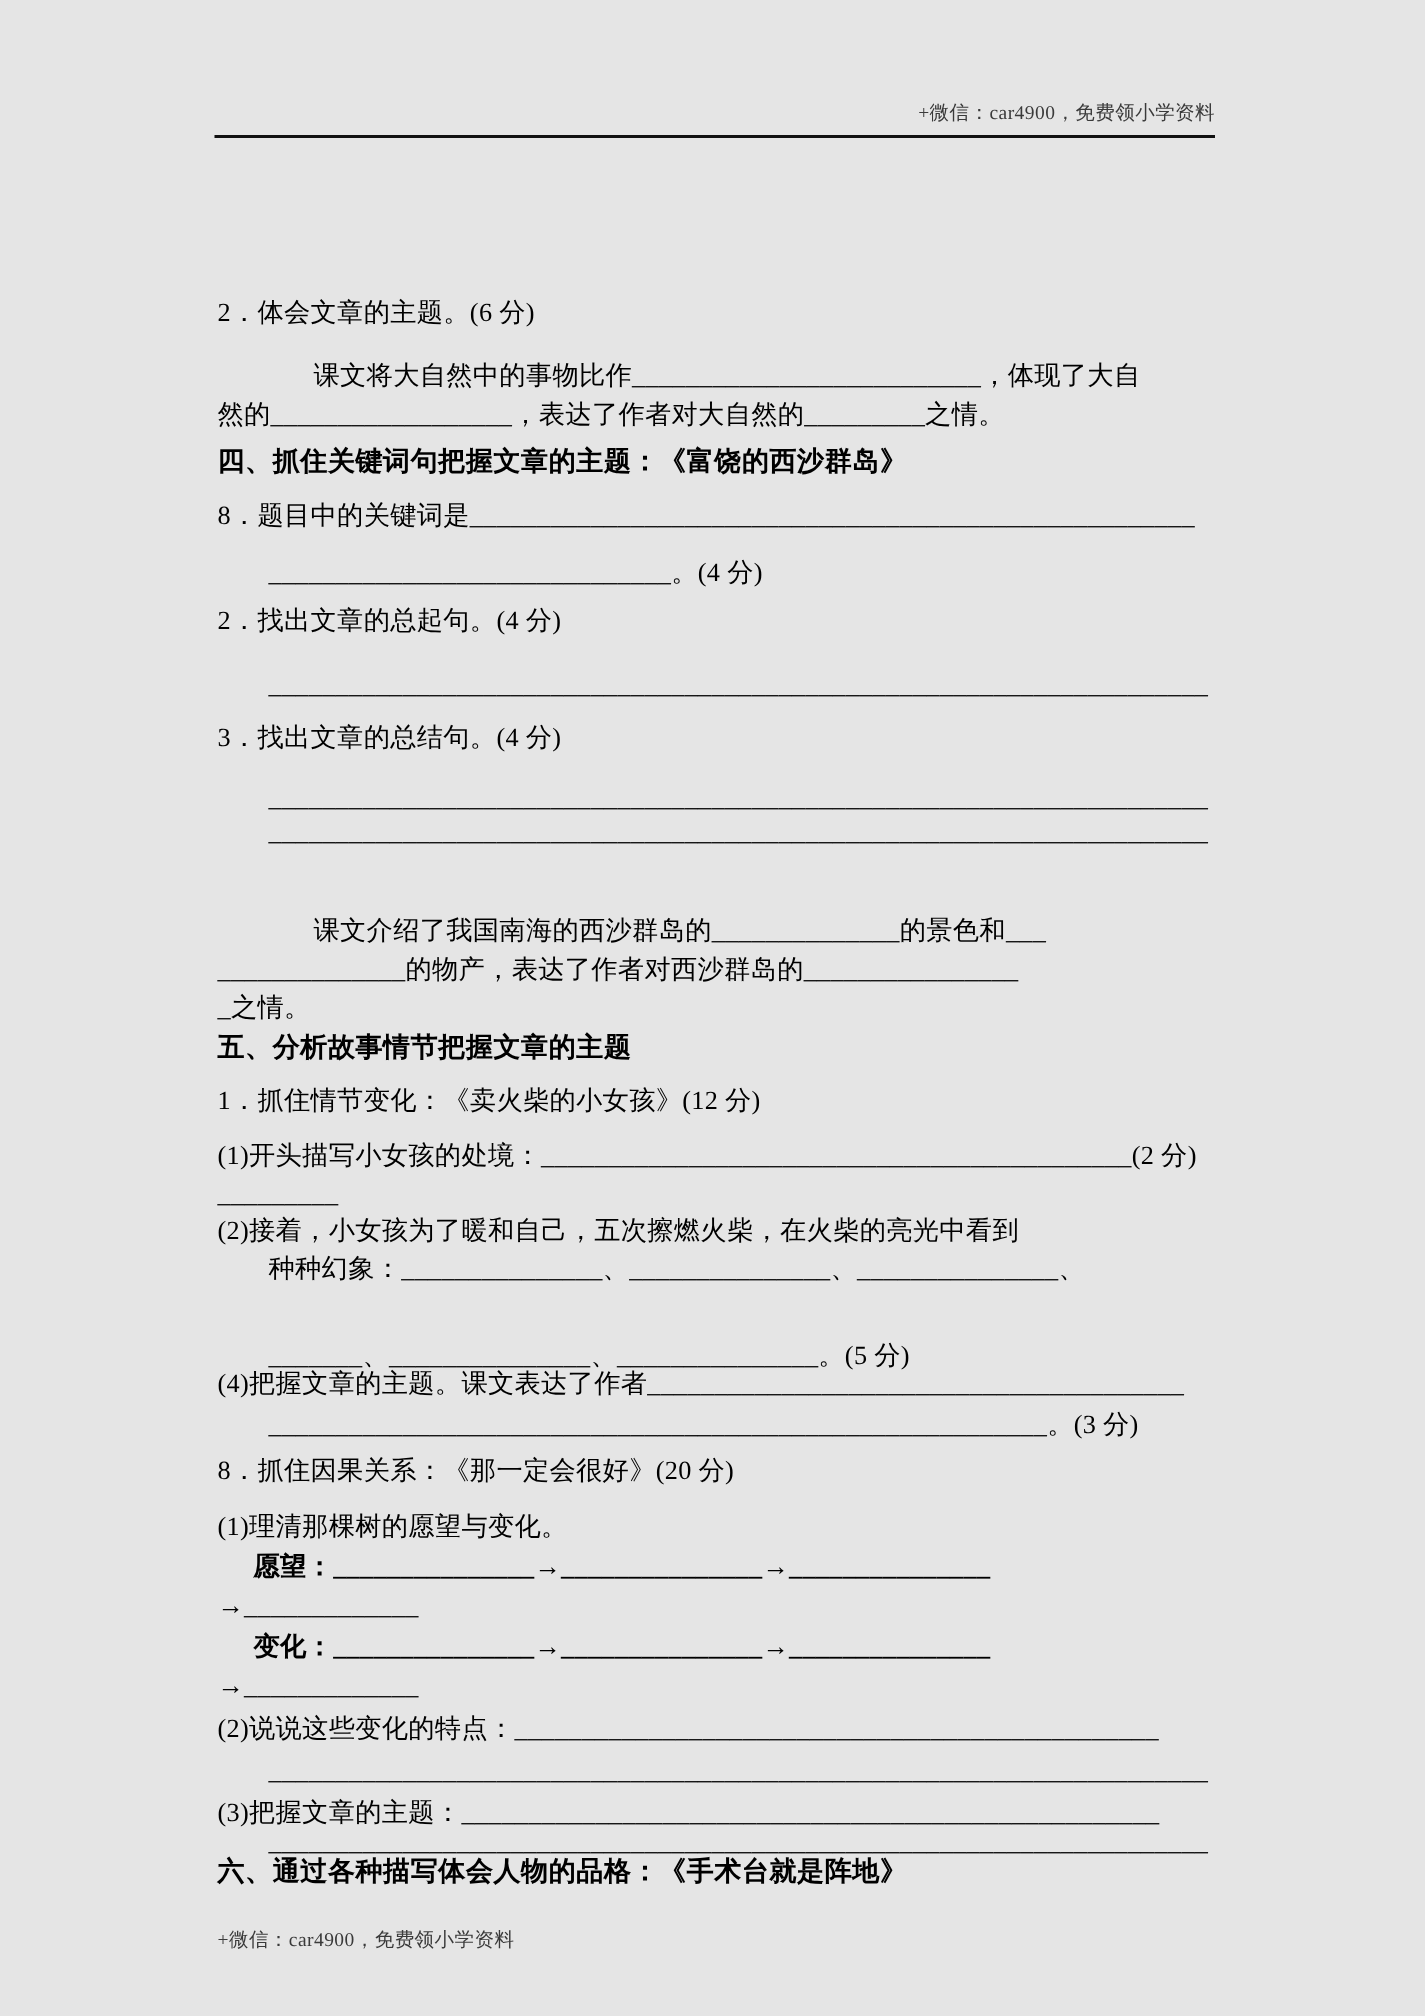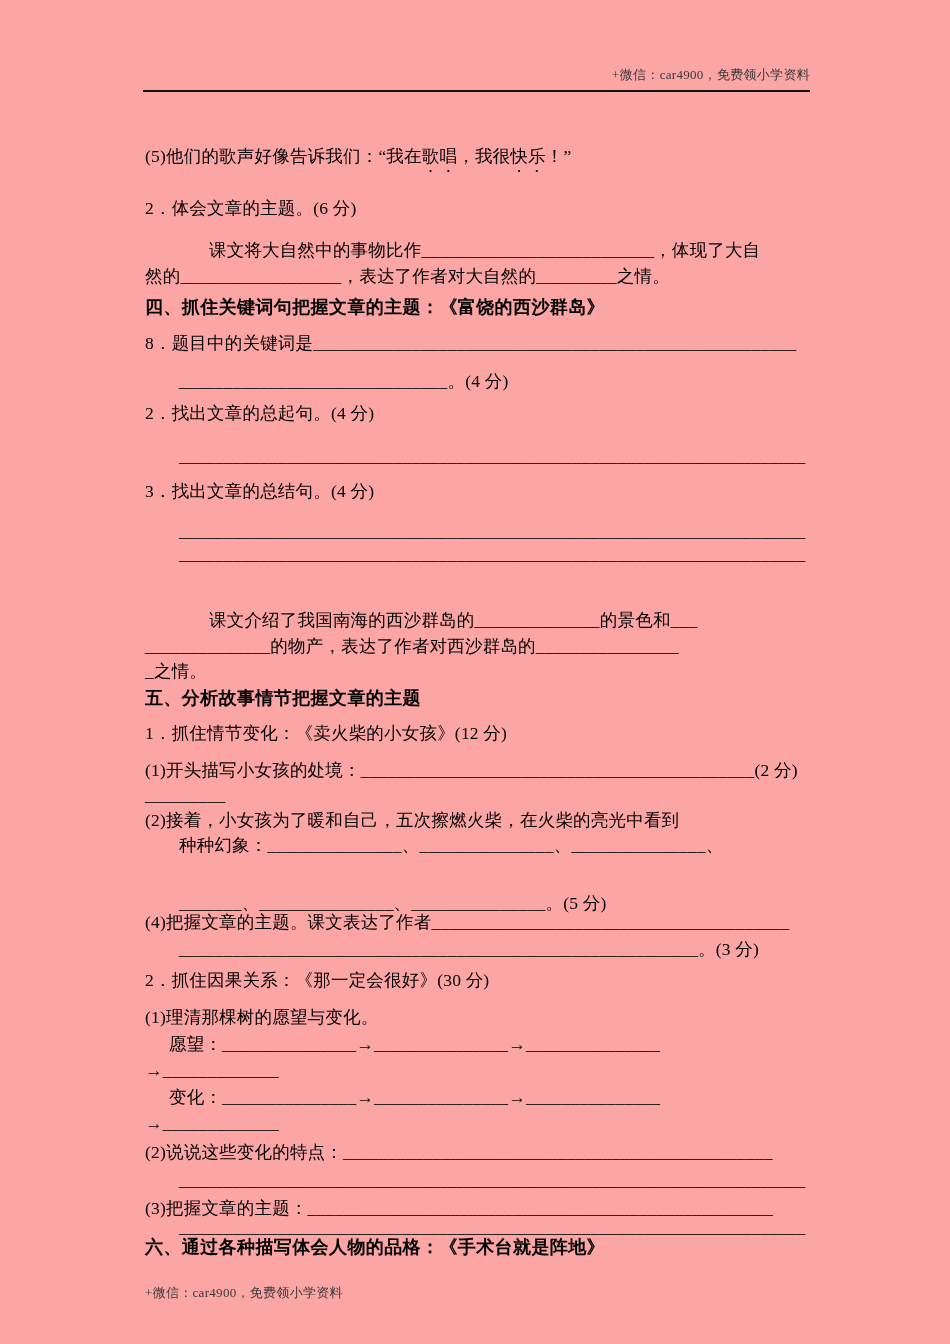--- a/index.html
+++ b/index.html
@@ -1,39 +1,39 @@
 <!DOCTYPE html>
 <html><head>
 <meta charset="utf-8">
 <style>
   html,body{margin:0;padding:0;background:#ffffff;}
   .page{
     position:relative;
     width:950px;height:1344px;
-    background:#fca5a5;
+    background:#e5e5e5;
     color:#000;
     font-family:"Liberation Serif","DejaVu Serif",serif;
     overflow:hidden;
   }
   .ln{
     position:absolute;
     left:145px;
     width:675px;
     font-size:17.5px;
     line-height:26px;
     white-space:nowrap;
     letter-spacing:0.2px;
   }
   .hd{
     font-weight:700;
     font-size:18px;
     font-family:"Liberation Sans","DejaVu Sans",sans-serif;
     letter-spacing:0.4px;
   }
-  .ind24{padding-left:24px;}
+  .ind24{padding-left:24px;font-weight:bold;}
   .ind34{padding-left:34px;}
   .ind64{padding-left:64px;}
   .emph{
     -webkit-text-emphasis:filled dot;
     -webkit-text-emphasis-position:under right;
     text-emphasis:filled dot;
     text-emphasis-position:under right;
   }
   .note{
     position:absolute;
@@ -52,21 +52,20 @@
   }
 </style>
 </head>
 <body>
 
 <div class="page">
 
   <div class="note header-note">+微信：car4900，免费领小学资料</div>
   <div class="rule"></div>
 
-  <div class="ln" style="top:143px"><span>(5)他们的歌声好像告诉我们：“我在</span><span class="emph">歌唱</span><span>，我很</span><span class="emph">快乐</span><span>！”</span></div>
 
   <div class="ln" style="top:195px">2．体会文章的主题。(6 分)</div>
   <div class="ln" style="top:263px">然的__________________，表达了作者对大自然的_________之情。</div>
   <div class="ln ind64" style="top:237px">课文将大自然中的事物比作__________________________，体现了大自</div>
 
   <div class="ln hd" style="top:294px">四、抓住关键词句把握文章的主题：《富饶的西沙群岛》</div>
 
   <div class="ln" style="top:330px">8．题目中的关键词是______________________________________________________</div>
   <div class="ln ind34" style="top:368px">______________________________。(4 分)</div>
 
@@ -85,21 +84,21 @@
 
   <div class="ln" style="top:720px">1．抓住情节变化：《卖火柴的小女孩》(12 分)</div>
   <div class="ln" style="top:757px">(1)开头描写小女孩的处境：____________________________________________(2 分)</div>
   <div class="ln" style="top:782px">_________</div>
   <div class="ln" style="top:807px">(2)接着，小女孩为了暖和自己，五次擦燃火柴，在火柴的亮光中看到</div>
   <div class="ln ind34" style="top:832px">种种幻象：_______________、_______________、_______________、</div>
   <div class="ln ind34" style="top:890px">_______、_______________、_______________。(5 分)</div>
   <div class="ln" style="top:909px">(4)把握文章的主题。课文表达了作者________________________________________</div>
   <div class="ln ind34" style="top:936px">__________________________________________________________。(3 分)</div>
 
-  <div class="ln" style="top:967px">2．抓住因果关系：《那一定会很好》(30 分)</div>
+  <div class="ln" style="top:967px">8．抓住因果关系：《那一定会很好》(20 分)</div>
   <div class="ln" style="top:1004px">(1)理清那棵树的愿望与变化。</div>
   <div class="ln ind24" style="top:1031px">愿望：_______________→_______________→_______________</div>
   <div class="ln" style="top:1057px">→_____________</div>
   <div class="ln ind24" style="top:1084px">变化：_______________→_______________→_______________</div>
   <div class="ln" style="top:1110px">→_____________</div>
   <div class="ln" style="top:1139px">(2)说说这些变化的特点：________________________________________________</div>
   <div class="ln ind34" style="top:1167px">______________________________________________________________________</div>
   <div class="ln" style="top:1195px">(3)把握文章的主题：____________________________________________________</div>
   <div class="ln ind34" style="top:1214px">______________________________________________________________________</div>
 

